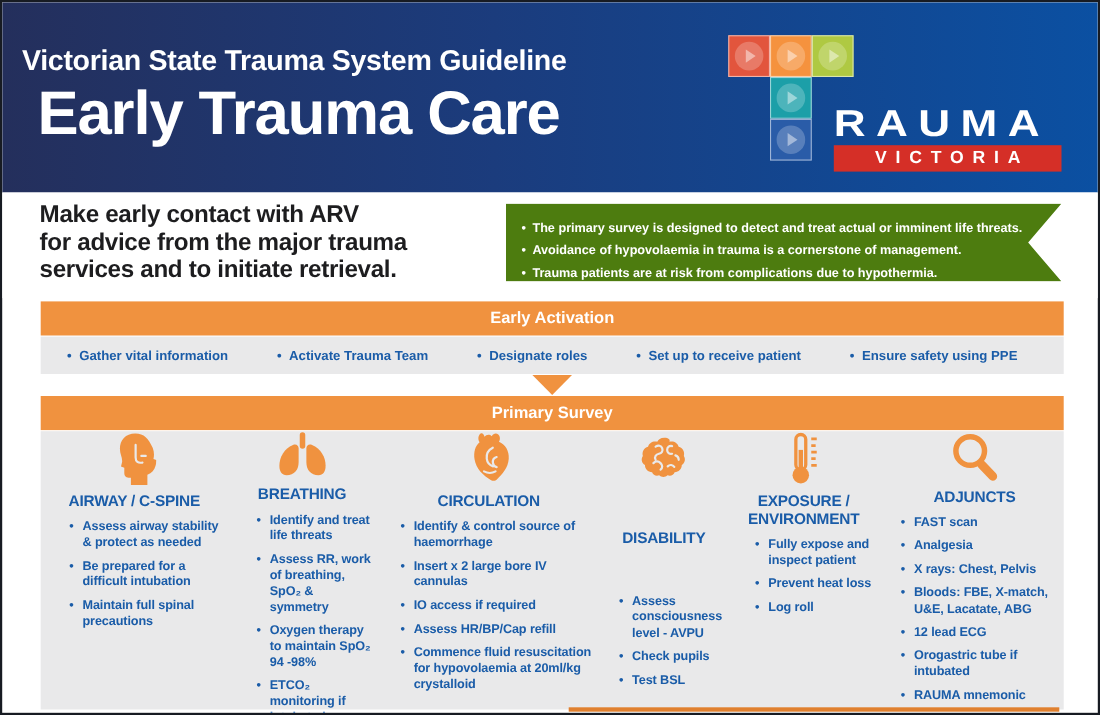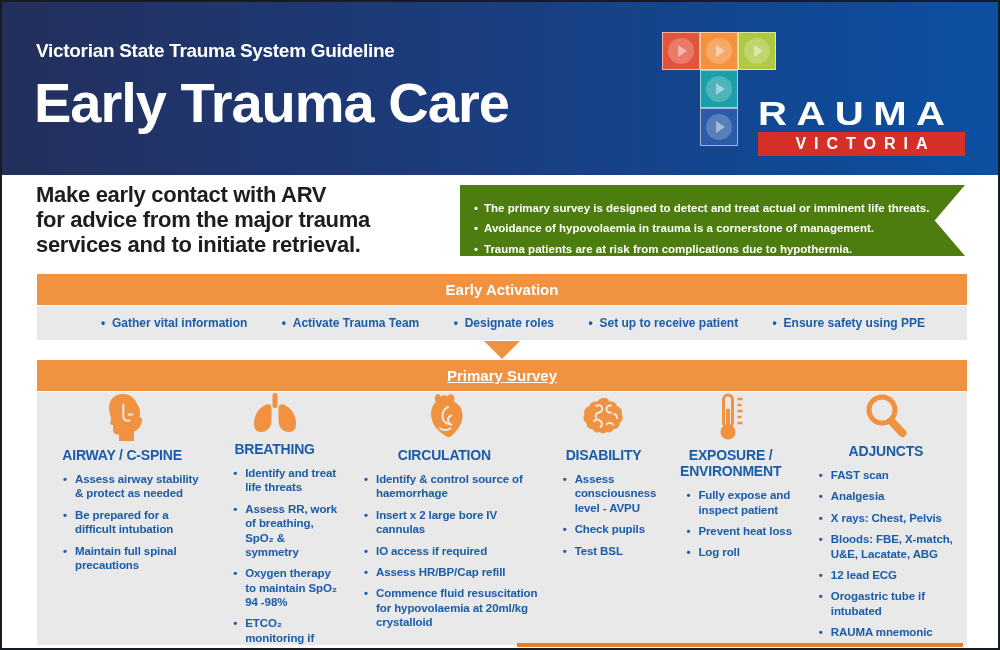--- a/index.html
+++ b/index.html
@@ -8,22 +8,22 @@
   .page{
     position:relative; width:1000px; height:650px; background:#fff;
     border:2px solid #171b22; overflow:hidden;
   }
   
   .hero{
     position:absolute; left:0; top:0; width:100%; height:173px;
     background:linear-gradient(90deg,#242f5c 0%,#1b3c7d 45%,#0b50a2 100%);
   }
   .hero-subtitle{
-    position:absolute; left:34px; top:38px;
-    color:#fff; font-size:19px; font-weight:700; letter-spacing:-0.3px;
+    position:absolute; left:18px; top:38px;
+    color:#fff; font-size:26px; font-weight:700; letter-spacing:-0.3px;
   }
   .hero-title{
     position:absolute; left:32px; top:68px;
     color:#fff; font-size:56px; font-weight:700; letter-spacing:-1px;
   }
   
   .logo{ position:absolute; left:660px; top:30px; width:305px; height:128px; }
   .tile{ position:absolute; width:38px; height:38px; border:1px solid rgba(255,255,255,.55); }
   .t1{ left:0;    top:0;    background:#e2553d; }
   .t2{ left:38px; top:0;    background:#f5923e; }
@@ -68,46 +68,46 @@
     padding-left:12px; position:relative;
   }
   .ribbon-item::before{ content:'•'; position:absolute; left:2px; }
   
   .bar{
     position:absolute; left:35px; width:930px; height:31px; background:#f0923f;
     color:#fff; font-size:15px; font-weight:700;
     display:flex; align-items:center; justify-content:center;
   }
   .bar-activation{ top:272px; }
-  .bar-survey{ top:358px;text-decoration:underline; }
+  .bar-survey{ top:358px; }
   .activation-row{
     position:absolute; left:35px; top:304px; width:930px; height:34px; background:#e9e9ea;
     display:flex; align-items:center; justify-content:space-between;
-    padding:0 42px 0 64px;
+    padding:0 42px 0 24px;
   }
   .activation-item{
     color:#1a5ca8; font-size:12px; font-weight:700; position:relative; padding-left:11px;
     white-space:nowrap;
   }
   .activation-item::before{ content:'•'; position:absolute; left:0; }
   .down-arrow{
     position:absolute; left:482px; top:339px; width:0; height:0;
     border-left:18px solid transparent; border-right:18px solid transparent;
     border-top:18px solid #f0923f;
   }
   
   .panel{
     position:absolute; left:35px; top:390px; width:930px; height:253px; background:#e9e9ea;
     display:flex; padding-top:0;
   }
   .col{ display:flex; flex-direction:column; }
   .col-0{ flex:0 0 18.3%; }
   .col-1{ flex:0 0 14.5%; }
   .col-2{ flex:0 0 22.0%; }
-  .col-3{ flex:0 0 11.8%; }
+  .col-3{ flex:0 0 11.8%;gap:34px; }
   .col-4{ flex:0 0 15.1%; }
   .col-5{ flex:0 0 18.3%; }
   .col-icon{ height:50px; display:flex; align-items:center; justify-content:center; }
   .col-heading{
     margin-top:5px; text-align:center; color:#1a5ca8; font-size:14px; font-weight:700;
     line-height:1.15; letter-spacing:-0.2px; padding:0 6px;
   }
   .col-list{ list-style:none; margin-top:9px; padding:0 4px 0 26px; }
   .col-3 .col-list{ padding-left:16px; }
   .col-5 .col-list{ padding-left:18px; }

